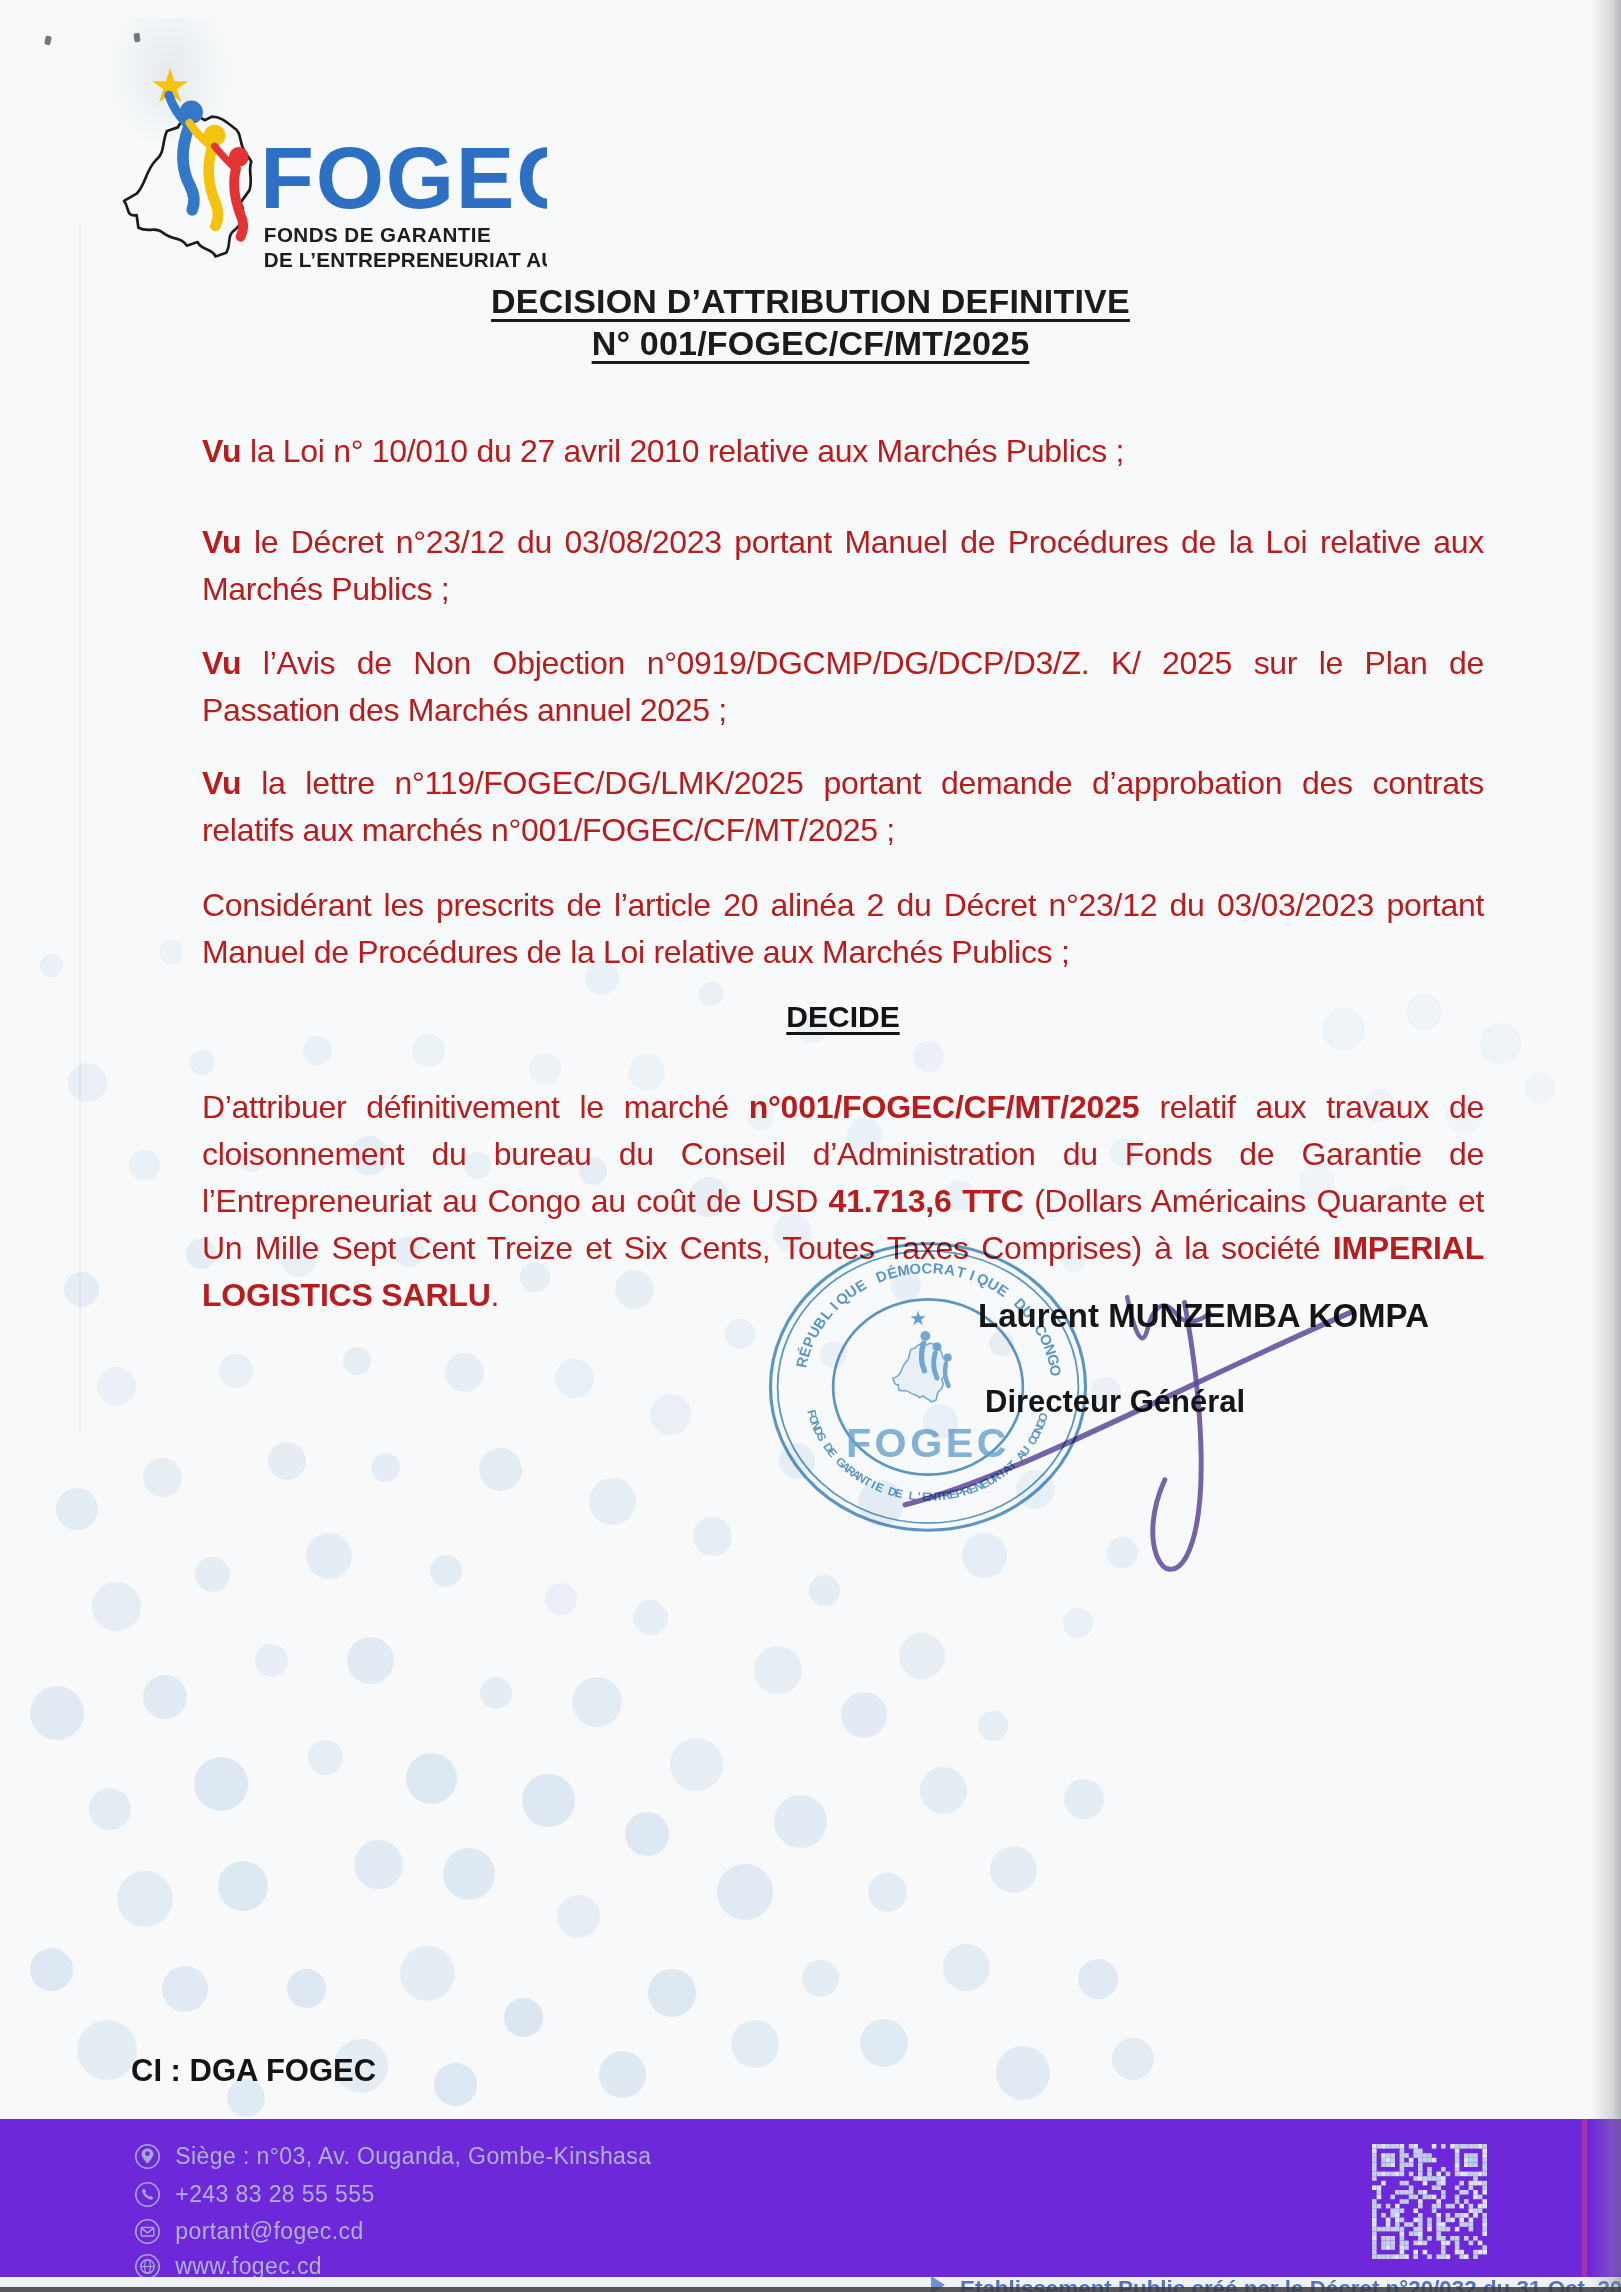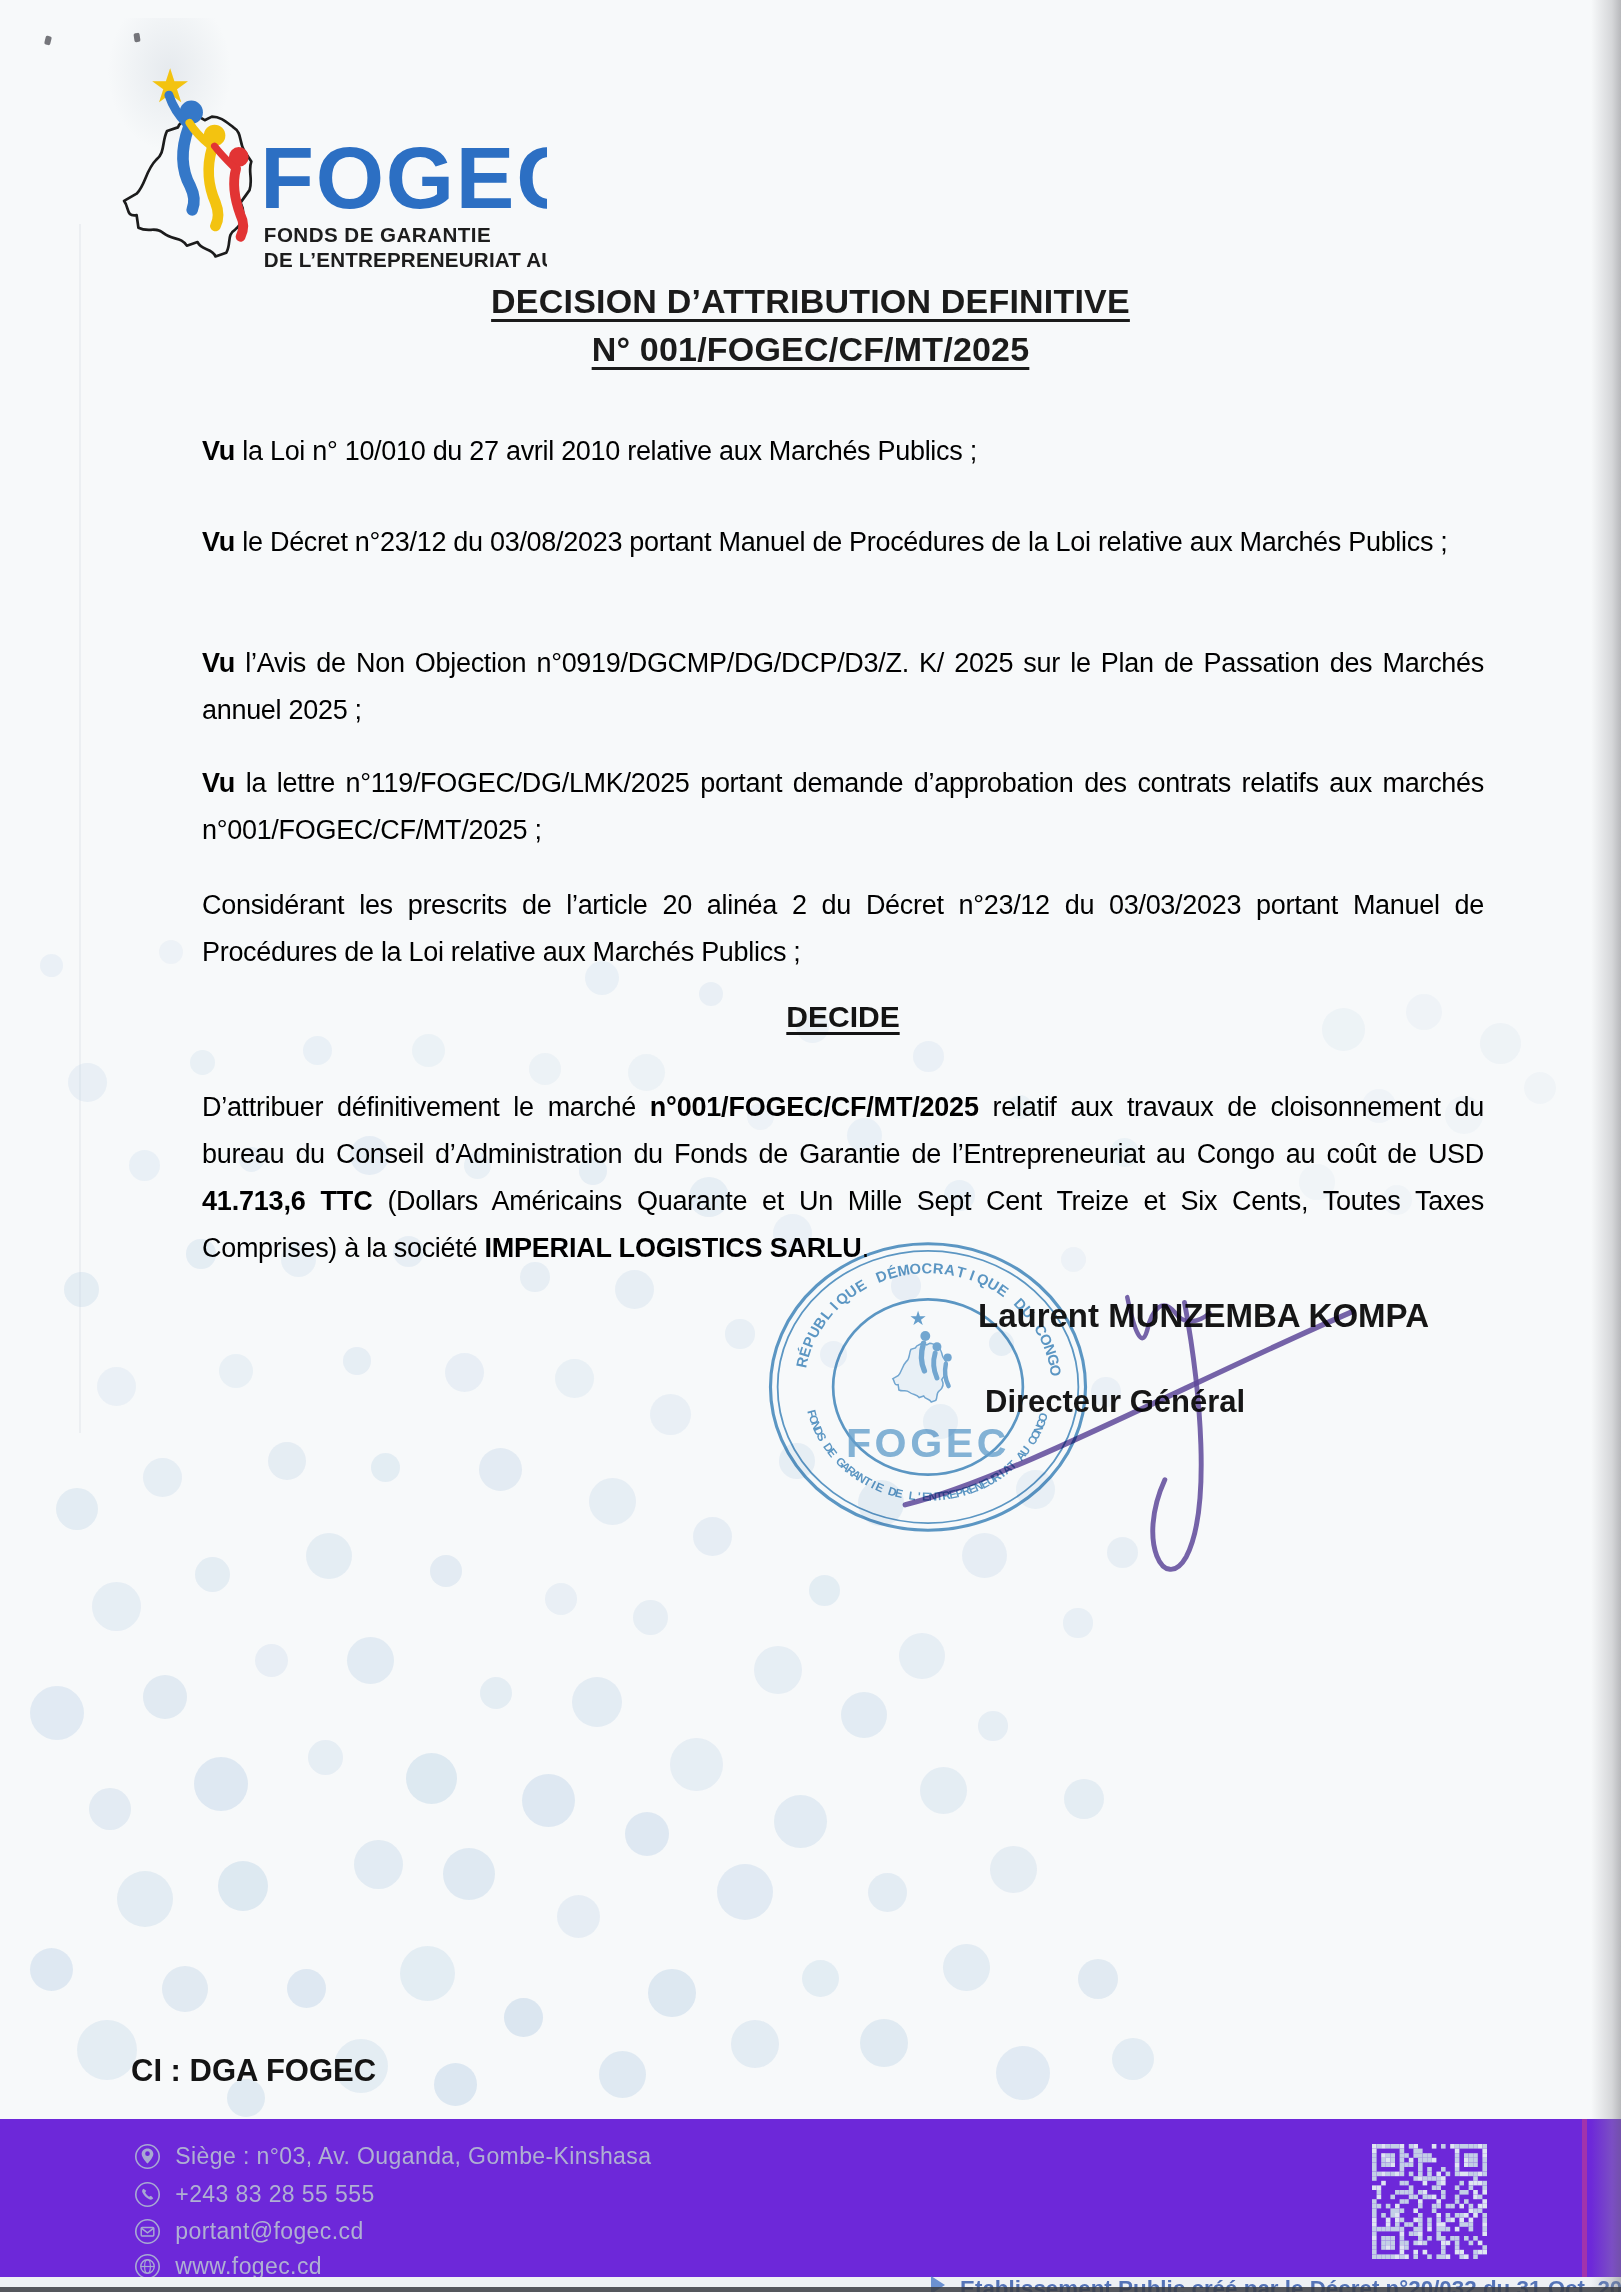--- a/index.html
+++ b/index.html
@@ -26,24 +26,24 @@
   #watermark{left:0;top:0;width:1621px;height:2293px;z-index:2;pointer-events:none;}
   #watermark .dot{position:absolute;border-radius:50%;background:#bcd2e6;}
 
   
   #logo{left:99px;top:52px;z-index:5;}
 
   
   .title-block{left:0;top:282px;width:1621px;text-align:center;z-index:6;}
   .title-line{font-size:34px;font-weight:bold;color:#1b1b1b;letter-spacing:0.2px;
     text-decoration:underline;text-decoration-thickness:2.7px;text-underline-offset:6.3px;margin:0;}
-  .title-line + .title-line{margin-top:9px;}
+  .title-line + .title-line{margin-top:3px;}
 
   
-  .body-par{left:202px;width:1282px;margin:0;font-size:27px;line-height:47px;color:#000000;
+  .body-par{left:202px;width:1282px;margin:0;font-size:32px;line-height:47px;color:#b91c1c;
     text-align:justify;letter-spacing:-0.3px;z-index:6;}
   .body-par b{letter-spacing:-0.2px;}
   .decide-head{left:202px;top:1000px;width:1282px;text-align:center;font-size:30px;font-weight:bold;
     color:#141414;z-index:6;}
   .decide-head span{text-decoration:underline;text-decoration-thickness:2.7px;text-underline-offset:5.4px;}
 
   
   #stamp{left:766px;top:1239px;z-index:7;opacity:.85;mix-blend-mode:multiply;}
   #signature{left:896px;top:1247px;z-index:9;mix-blend-mode:multiply;}
   .sig-name{left:978px;top:1297px;font-size:33px;font-weight:bold;color:#161616;z-index:8;}

